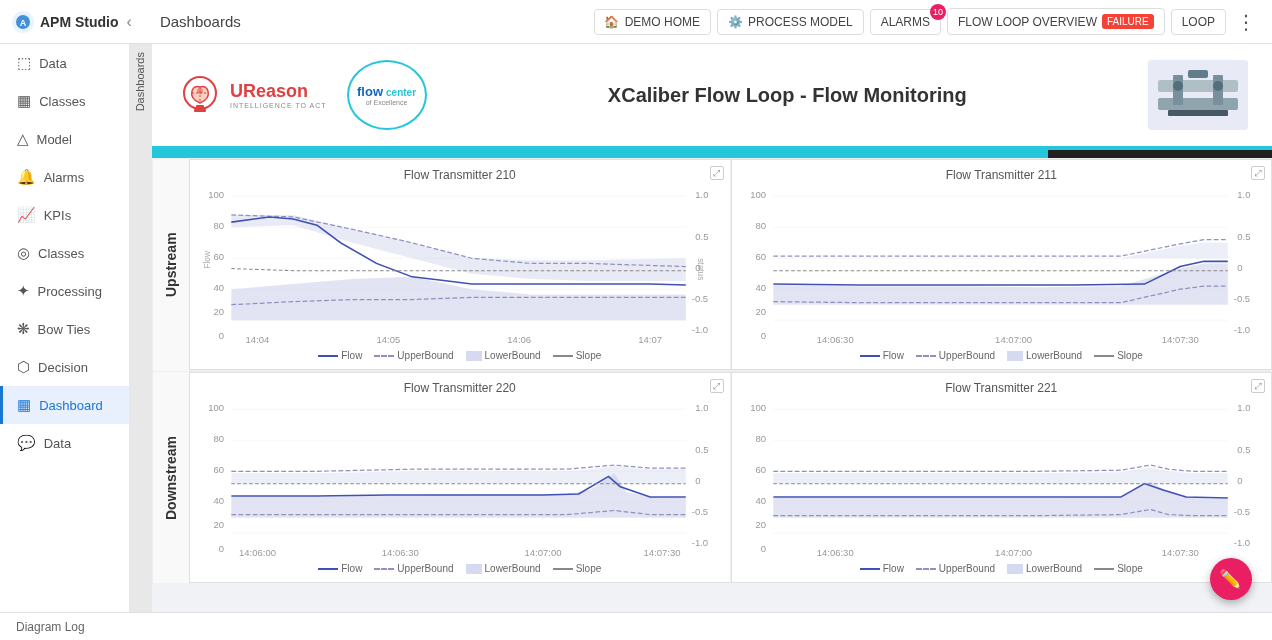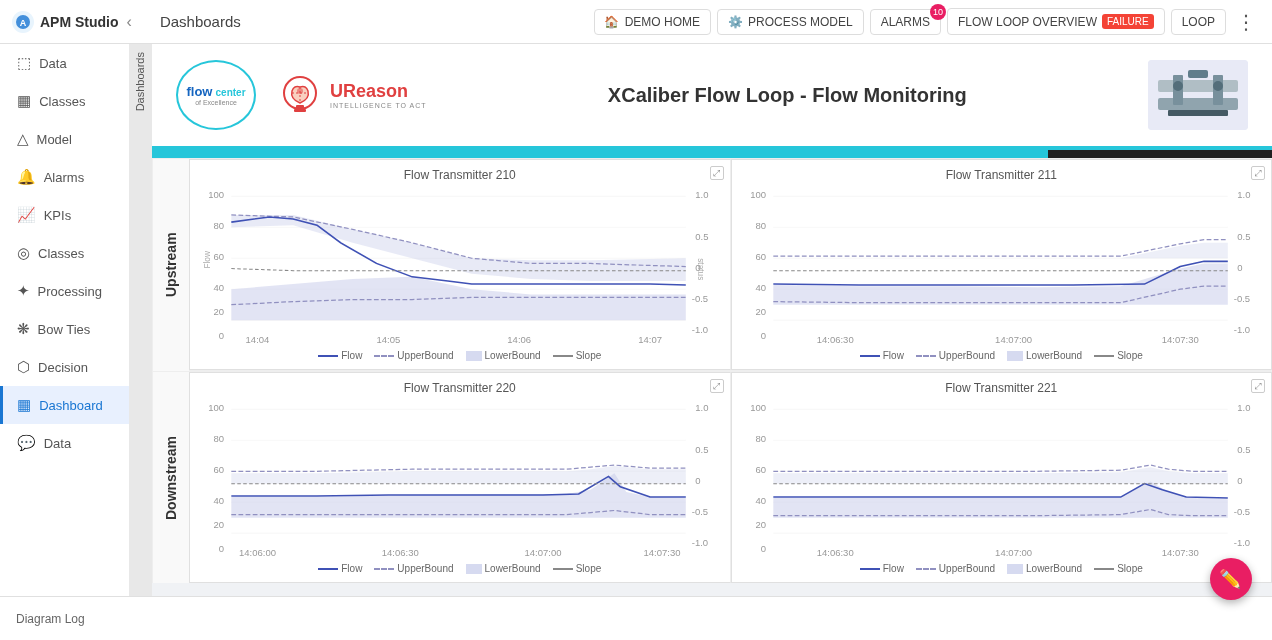--- a/index.html
+++ b/index.html
@@ -46,21 +46,21 @@
     .chart-expand { position: absolute; top: 6px; right: 6px; width: 14px; height: 14px; border: 1px solid #ccc; border-radius: 2px; cursor: pointer; display: flex; align-items: center; justify-content: center; font-size: 9px; color: #888; }
     .chart-area { position: relative; height: 160px; }
     .chart-legend { display: flex; justify-content: center; gap: 12px; font-size: 10px; color: #666; margin-top: 4px; }
     .legend-item { display: flex; align-items: center; gap: 3px; }
     .legend-line { width: 20px; height: 2px; }
 
     
     svg.chart-svg { width: 100%; height: 100%; }
 
     
-    .bottom-bar { height: 44px; background: #fff; border-top: 1px solid #e0e0e0; display: flex; align-items: center; padding: 0 16px; font-size: 12px; color: #666; flex-shrink: 0; }
+    .bottom-bar { height: 28px; background: #fff; border-top: 1px solid #e0e0e0; display: flex; align-items: center; padding: 0 16px; font-size: 12px; color: #666; flex-shrink: 0; }
 
     
     .fab { position: fixed; bottom: 40px; right: 20px; width: 42px; height: 42px; background: #e91e63; border-radius: 50%; display: flex; align-items: center; justify-content: center; color: #fff; font-size: 18px; cursor: pointer; box-shadow: 0 3px 8px rgba(0,0,0,0.3); z-index: 100; }
   </style>
 </head>
 <body>
 
 <div class="topbar">
   <div class="topbar-logo">
     <div class="topbar-logo-icon">
@@ -148,42 +148,42 @@
 
   <div class="vertical-tab-container">
     <div class="vertical-tab">Dashboards</div>
   </div>
 
   <div class="main">
 
     <div class="dashboard-panel">
       <div class="dashboard-header">
 
-        <div style="display:flex;flex-direction:column;align-items:center;border:2px solid #26c6da;border-radius:50%;width:80px;height:70px;justify-content:center;background:#fff;">
-          <div style="color:#26c6da;font-weight:700;font-size:11px;line-height:1.2;">
-            <span style="color:#1565c0;font-size:13px;font-weight:800;">flow</span>
-            <span style="color:#26c6da;font-size:10px;font-weight:600;"> center</span>
-          </div>
-          <div style="font-size:7px;color:#888;">of Excellence</div>
-        </div>
-
         <div style="display:flex;align-items:center;gap:6px;">
           <svg width="48" height="48" viewBox="0 0 48 48">
             <circle cx="24" cy="22" r="16" fill="none" stroke="#e04040" stroke-width="2"></circle>
             <path d="M16 20 Q18 14 24 16 Q30 14 32 20 Q34 28 24 32 Q14 28 16 20Z" fill="#f9d0c0" stroke="#e04040" stroke-width="1.5"></path>
             <line x1="24" y1="16" x2="24" y2="32" stroke="#e04040" stroke-width="1" stroke-dasharray="2,2"></line>
             <line x1="16" y1="22" x2="32" y2="22" stroke="#e04040" stroke-width="1" stroke-dasharray="2,2"></line>
             <rect x="20" y="34" width="8" height="6" rx="1" fill="#e04040"></rect>
             <rect x="18" y="38" width="12" height="3" rx="1" fill="#e04040"></rect>
             <circle cx="24" cy="20" r="3" fill="#e04040" opacity="0.5"></circle>
           </svg>
           <div>
             <div style="font-size:18px;font-weight:700;color:#e04040;">UReason</div>
             <div style="font-size:7px;color:#888;letter-spacing:1px;">INTELLIGENCE TO ACT</div>
           </div>
+        </div>
+
+        <div style="display:flex;flex-direction:column;align-items:center;border:2px solid #26c6da;border-radius:50%;width:80px;height:70px;justify-content:center;background:#fff;">
+          <div style="color:#26c6da;font-weight:700;font-size:11px;line-height:1.2;">
+            <span style="color:#1565c0;font-size:13px;font-weight:800;">flow</span>
+            <span style="color:#26c6da;font-size:10px;font-weight:600;"> center</span>
+          </div>
+          <div style="font-size:7px;color:#888;">of Excellence</div>
         </div>
 
         <div class="dashboard-title">XCaliber Flow Loop - Flow Monitoring</div>
 
         <div class="dashboard-thumb">
           <svg width="100" height="70" viewBox="0 0 100 70">
             <rect width="100" height="70" fill="#e8eaf6"></rect>
 
             <rect x="10" y="20" width="80" height="12" fill="#b0bec5" rx="2"></rect>
             <rect x="10" y="38" width="80" height="12" fill="#90a4ae" rx="2"></rect>

